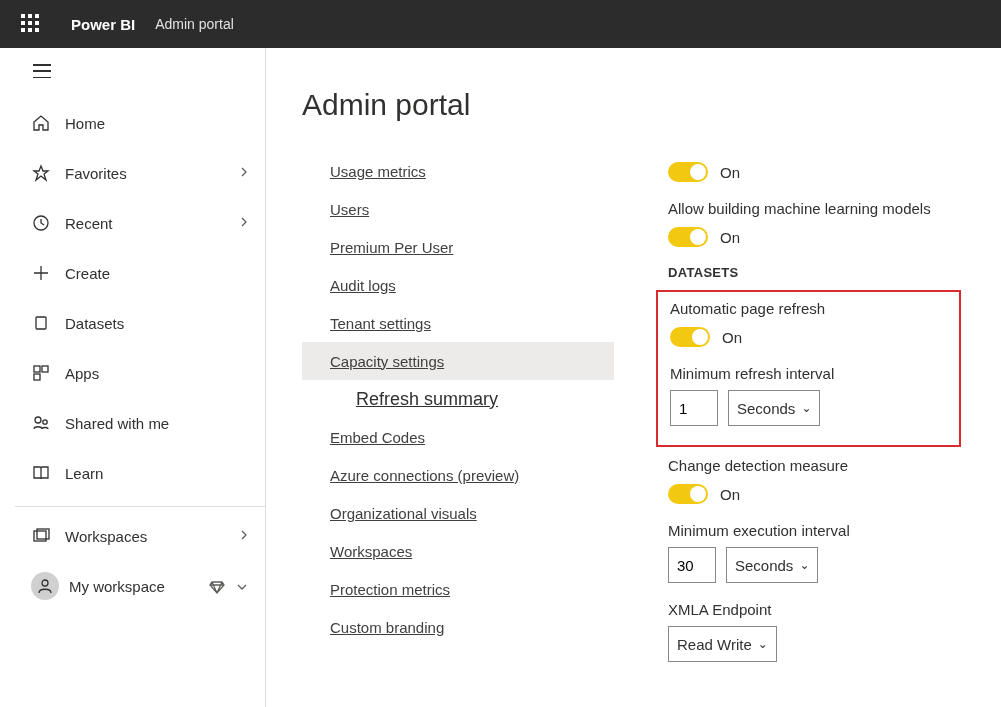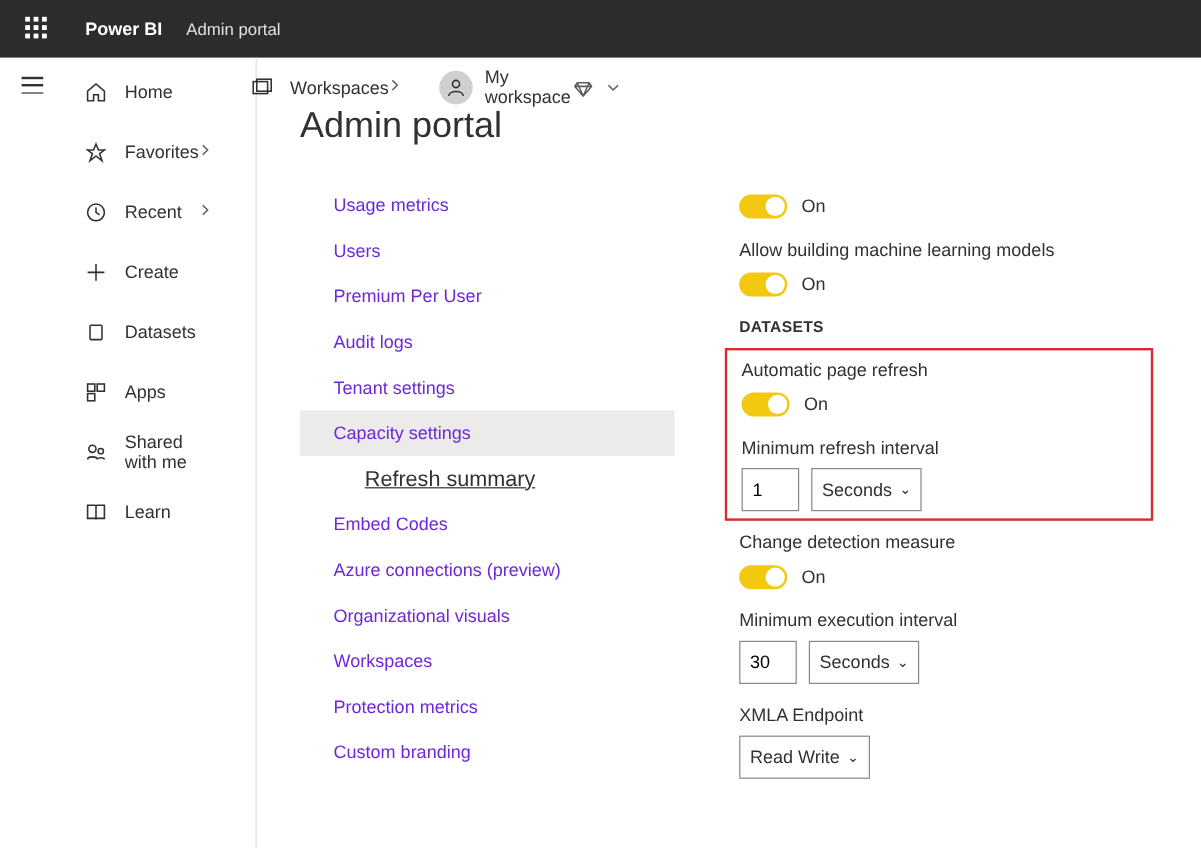--- a/index.html
+++ b/index.html
@@ -8,56 +8,56 @@
   
   .topbar { height: 48px; background: #2c2c2c; display: flex; align-items: center; color: #fff; padding: 0 21px; gap: 20px; }
   .waffle { width: 20px; height: 20px; display: grid; grid-template-columns: repeat(3,4px); grid-template-rows: repeat(3,4px); gap: 3px; }
   .waffle span { background:#fff; width:4px; height:4px; }
   .brand { font-weight:600; font-size:15px; margin-left:10px; }
   .portal-lbl { font-size:14px; color:#e1e1e1; }
 
   .layout { display:flex; height:659px; }
 
   
-  .sidebar { width:214px; border-right:1px solid #e1dfdd; display:flex; flex-direction:row; }
+  .sidebar { width:266px; border-right:1px solid #e1dfdd; display:flex; flex-direction:column;padding-left:15px; }
   .hamburger { padding:16px 18px; cursor:pointer; }
   .ham-lines { width:18px; height:14px; display:flex; flex-direction:column; justify-content:space-between; }
   .ham-lines span { height:1.5px; background:#323130; }
   .nav-section { padding: 4px 0; }
   .nav-item { display:flex; align-items:center; height:50px; padding:0 16px; font-size:15px; cursor:pointer; }
   .nav-item .icon { width:20px; height:20px; display:flex; align-items:center; justify-content:center; margin-right:14px; color:#323130; }
   .nav-item .label { flex:1; }
   .nav-item .chev { color:#605e5c; }
   .divider { height:1px; background:#e1dfdd; margin:4px 0; }
   .avatar { width:28px; height:28px; border-radius:50%; background:#d0d0d0; display:flex; align-items:center; justify-content:center; margin-right:10px; }
 
   
   .content { flex:1; display:flex; padding:40px 0 0 36px; }
   .page-title { font-size:30px; font-weight:400; color:#323130; margin-bottom:30px; }
   .inner-columns { display:flex; gap:0; }
 
   
   .settings-menu { width:312px; }
-  .settings-item { height:38px; display:flex; align-items:center; padding:0 28px; font-size:15px; color:#6d28d9; cursor:pointer; }
+  .settings-item { height:38px; display:flex; align-items:center; padding:0 28px; font-size:15px; color:#404040; cursor:pointer;text-decoration:underline; }
   .settings-item.selected { background:#edebe9; }
   .settings-sub { height:38px; display:flex; align-items:center; padding:0 0 0 54px; font-size:18px; cursor:pointer;text-decoration:underline; }
 
   
   .pane { flex:1; padding:0 0 0 54px; font-size:15px; }
   .toggle-row { display:flex; align-items:center; gap:12px; margin:10px 0 18px; }
   .toggle { width:40px; height:20px; background:#f2c811; border-radius:10px; position:relative; cursor:pointer; }
   .toggle .knob { position:absolute; right:2px; top:2px; width:16px; height:16px; background:#fff; border-radius:50%; }
   .section-hdr { font-size:13px; font-weight:700; letter-spacing:0.3px; margin-top:8px; margin-bottom:10px; color:#323130; }
   .field-label { margin-bottom:8px; display:block; }
   .input-row { display:flex; gap:10px; align-items:center; margin-bottom:18px; }
   .num-input { width:48px; height:36px; border:1px solid #8a8886; font-size:15px; padding:0 8px; }
   .sel { height:36px; border:1px solid #8a8886; font-size:15px; padding:0 8px; background:#fff; cursor:pointer; display:flex; align-items:center; gap:6px; }
   .sel .caret { font-size:12px; }
 
-  .highlight-box { border:2.5px solid #d92b2b; padding:8px 12px 4px; margin-left:-12px; margin-right:40px; margin-bottom:10px; }
+  .highlight-box { border:2.5px solid #d92b2b; padding:8px 12px 17px; margin-left:-12px; margin-right:40px; margin-bottom:10px; }
 
   svg { stroke:currentColor; fill:none; stroke-width:1.3; }
 </style>
 </head>
 <body>
 
 <div class="topbar">
   <div class="waffle">
     <span></span>
       <span></span>

